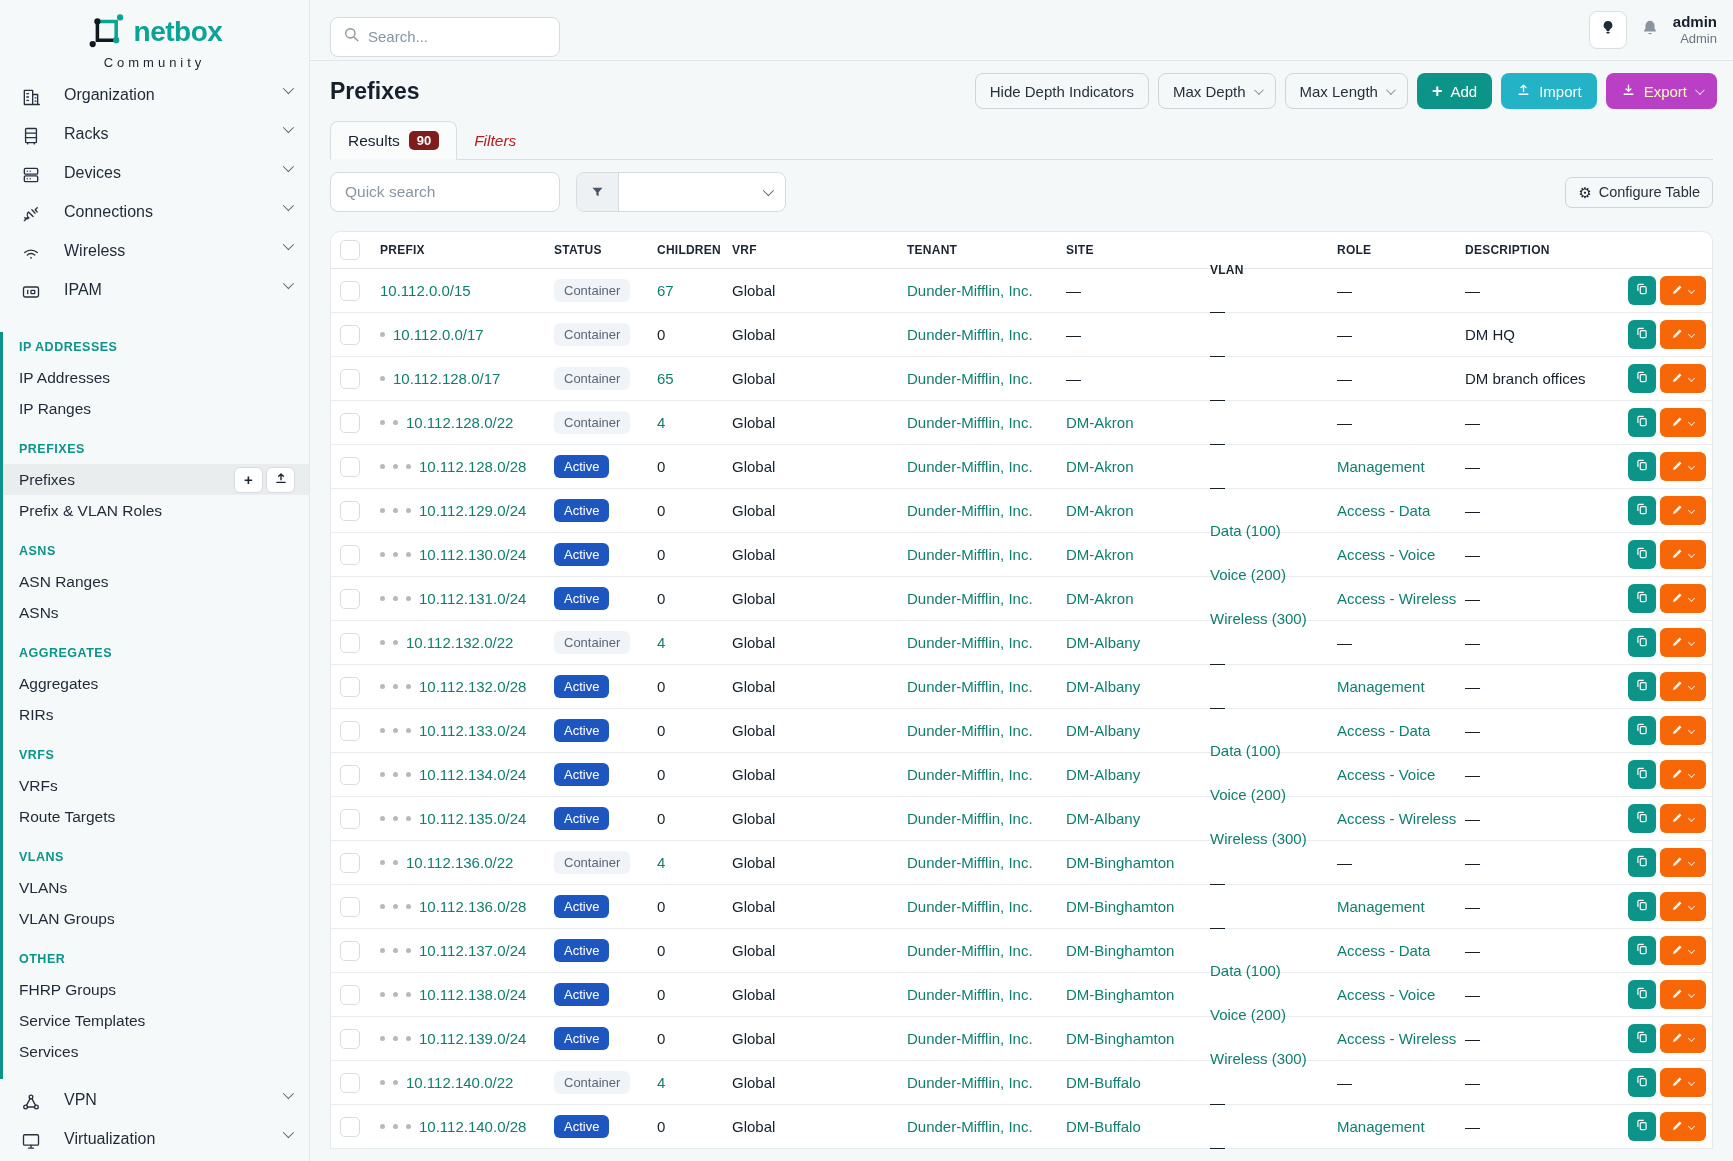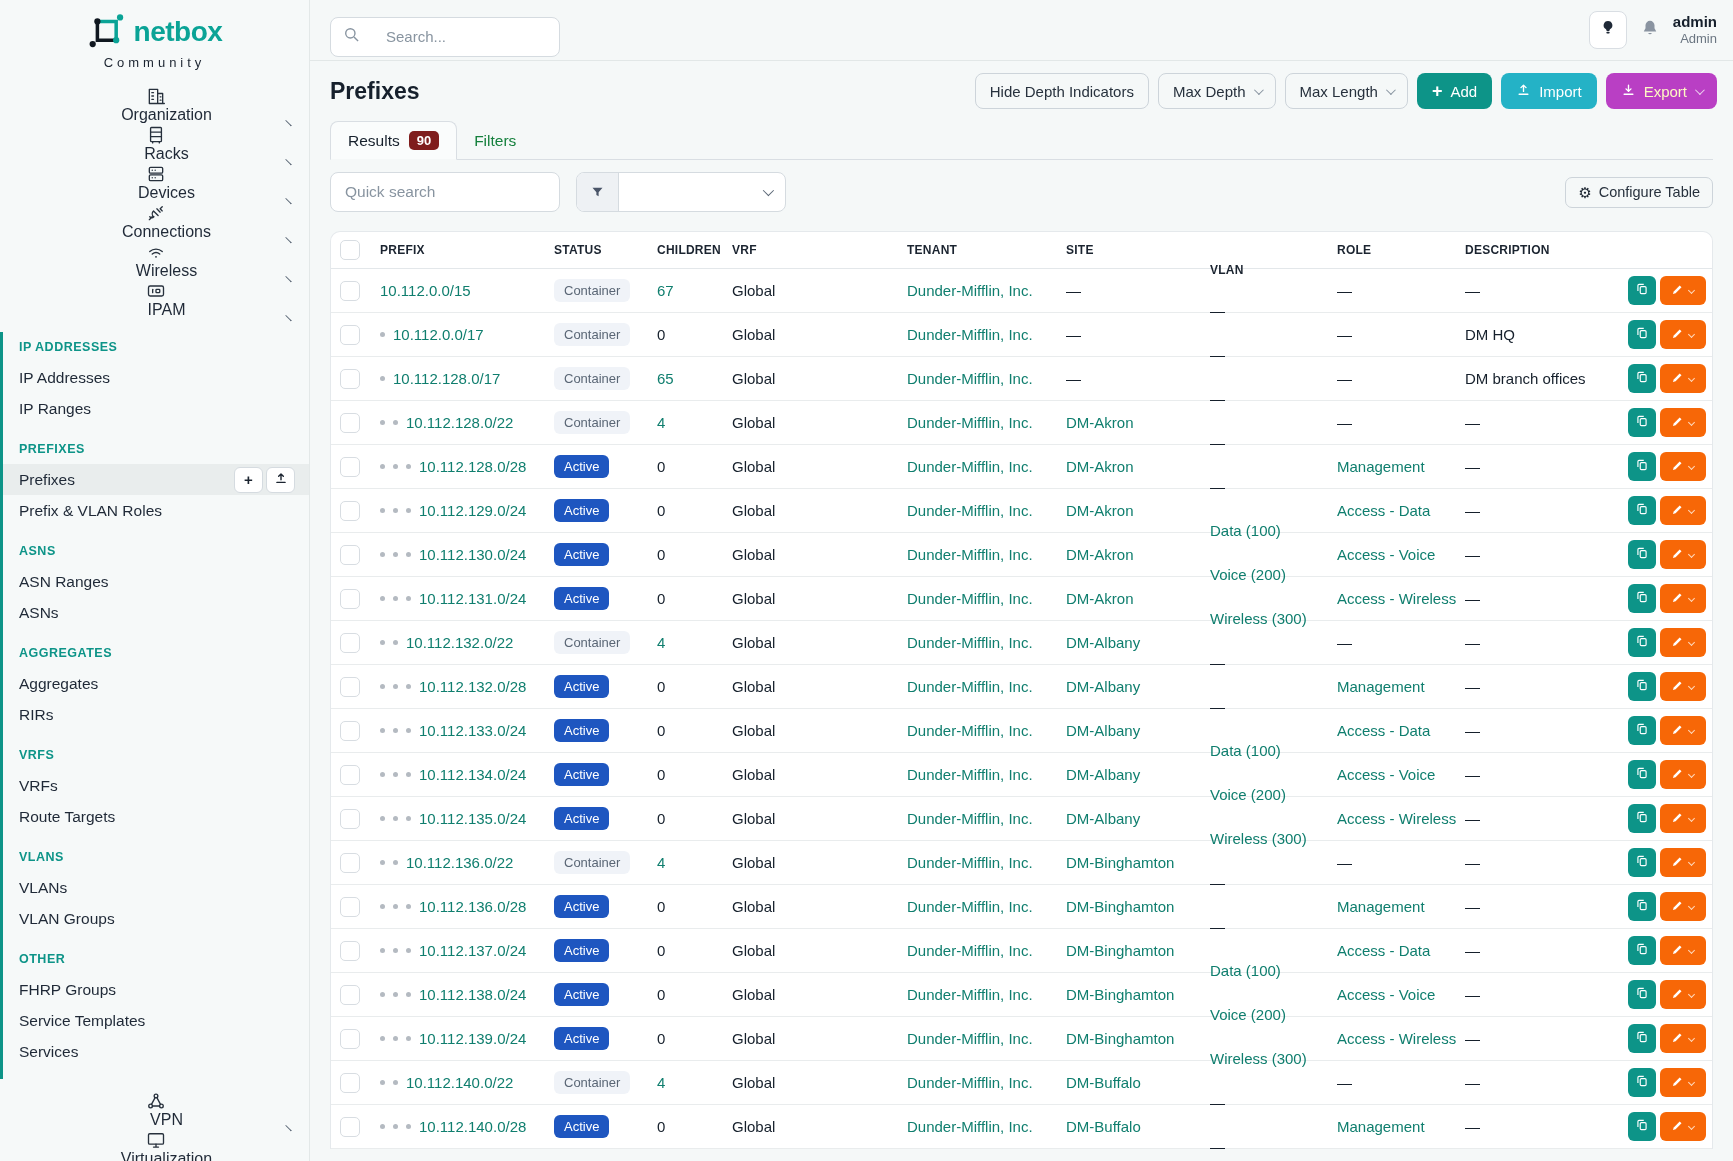--- a/index.html
+++ b/index.html
@@ -6,37 +6,37 @@
   html,body { width:1733px; height:1161px; overflow:hidden; }
   body { font-family:"Liberation Sans", sans-serif; background:#f5f8f8; color:#1f2937; }
   .app { display:flex; width:1733px; height:1161px; }
 
   
   .sidebar { width:310px; min-width:310px; height:100%; background:#f6f9f9; border-right:1px solid #e3e8e8; padding-top:12px; overflow:hidden; }
   .logo-row { display:flex; align-items:center; justify-content:center; gap:9px; }
   .brand { font-size:28px; font-weight:800; color:#0aa396; letter-spacing:-0.5px; }
   .community { text-align:center; font-size:13px; letter-spacing:4px; color:#1b2430; margin-top:3px; font-weight:500; }
   .menu { margin-top:16px; }
-  .mitem { height:39px; display:flex; align-items:center; padding:0 18px 0 20px; cursor:pointer;flex-direction:column; }
+  .mitem { height:39px; display:flex; align-items:flex-start; padding:0 18px 0 20px; cursor:pointer; }
   .micon { width:22px; height:22px; display:flex; align-items:center; justify-content:center; color:#27313d; }
   .mlabel { margin-left:22px; font-size:16px; font-weight:500; color:#1f2937; }
   .mchev { margin-left:auto; }
   .chev { width:8px; height:8px; border-right:1.7px solid #5a6675; border-bottom:1.7px solid #5a6675; transform:rotate(45deg) translateY(-2px); display:inline-block; }
   .subpanel { border-left:3px solid #0d9488; margin-top:12px; padding-bottom:12px; }
   .ssec { margin-top:10px; }
   .shead { padding:0 16px; line-height:30px; font-size:12.5px; font-weight:700; letter-spacing:0.04em; color:#0d9488; }
   .sitem { line-height:30px; height:31px; padding:0 14px 0 16px; font-size:15.5px; color:#1f2937; cursor:pointer; display:flex; align-items:center; justify-content:space-between; }
   .sitem.sel { background:#e9eded; }
   .selbtns { display:flex; gap:3px; }
   .mini { width:29px; height:26px; background:#fff; border:1px solid #d5dbe0; border-radius:6px; display:flex; align-items:center; justify-content:center; font-size:15px; font-weight:700; color:#1b2430; cursor:pointer; }
 
   
   .main { flex:1; display:flex; flex-direction:column; }
   .topbar { height:61px; border-bottom:1px solid #e2e7e7; display:flex; align-items:center; padding:0 16px 0 20px; }
-  .searchbox { width:230px; height:40px; background:#fff; border:1px solid #d5dbe0; border-radius:8px; display:flex; align-items:center; gap:26px; padding:0 12px;margin-top:13px; }
+  .searchbox { width:230px; height:40px; background:#fff; border:1px solid #d5dbe0; border-radius:8px; display:flex; align-items:center; gap:8px; padding:0 12px;margin-top:13px; }
   .searchbox input { border:none; outline:none; background:transparent; font-size:15px; color:#4a5568; width:160px; font-family:"Liberation Sans",sans-serif; }
   .searchbox input::placeholder { color:#8894a0; }
   .top-right { margin-left:auto; display:flex; align-items:center; gap:13px; }
   .bulb-btn { width:38px; height:38px; background:#fff; border:1px solid #d9dee3; border-radius:8px; display:flex; align-items:center; justify-content:center; cursor:pointer; }
   .bell { display:flex; cursor:pointer; }
   .userblock { text-align:right; line-height:1.2; cursor:pointer; }
   .uname { font-size:15px; font-weight:700; color:#16202c; }
   .urole { font-size:13px; color:#6b7682; }
 
   .pagehead { display:flex; align-items:center; padding:12px 16px 8px 20px; }
@@ -47,21 +47,21 @@
   .btn-add { background:#0d9488; color:#fff; font-weight:500; }
   .btn-import { background:#24b2c6; color:#fff; font-weight:500; }
   .btn-export { background:#b93fc4; color:#fef9c3; font-weight:500; }
   .btn .chev { border-color:#8894a0; width:7px; height:7px; }
   .btn-export .chev { border-color:#ecd3ef; }
   .plus { font-size:18px; font-weight:700; line-height:1; }
 
   .tabs { display:flex; align-items:flex-end; border-bottom:1px solid #d9dee3; margin:4px 20px 0 20px; }
   .tab { padding:9px 17px; font-size:15.5px; display:flex; align-items:center; gap:9px; cursor:pointer; }
   .tab.active { border:1px solid #d9dee3; border-bottom:1px solid #f5f8f8; margin-bottom:-1px; border-radius:8px 8px 0 0; background:#fafcfc; color:#16202c; }
-  .tab.inactive { color:#15803d; }
+  .tab.inactive { color:#b91c1c;font-style:italic; }
   .count-badge { background:#7f1d1d; color:#fff; border-radius:5px; padding:2px 8px; font-size:13px; font-weight:600; }
 
   .controls { display:flex; align-items:center; margin:6px 20px 0 20px; height:52px; }
   .qs { width:230px; height:40px; background:#fff; border:1px solid #d5dbe0; border-radius:8px; padding:0 14px; font-size:15.5px; color:#4a5568; outline:none; font-family:"Liberation Sans",sans-serif; }
   .qs::placeholder { color:#8894a0; }
   .filter-group { display:flex; height:40px; border:1px solid #d5dbe0; border-radius:8px; overflow:hidden; background:#fff; margin-left:16px; }
   .funnel-box { width:42px; background:#eef1f4; border-right:1px solid #d5dbe0; display:flex; align-items:center; justify-content:center; }
   .fselect { width:166px; display:flex; align-items:center; justify-content:flex-end; padding:0 14px; cursor:pointer; }
   .configure { margin-left:auto; height:31px; border:1px solid #cdd4da; border-radius:7px; background:transparent; display:flex; align-items:center; gap:7px; padding:0 12px; font-size:14.5px; color:#27313d; cursor:pointer; font-family:"Liberation Sans",sans-serif; }
   .gear { font-size:15px; line-height:1; color:#1b2430; }

